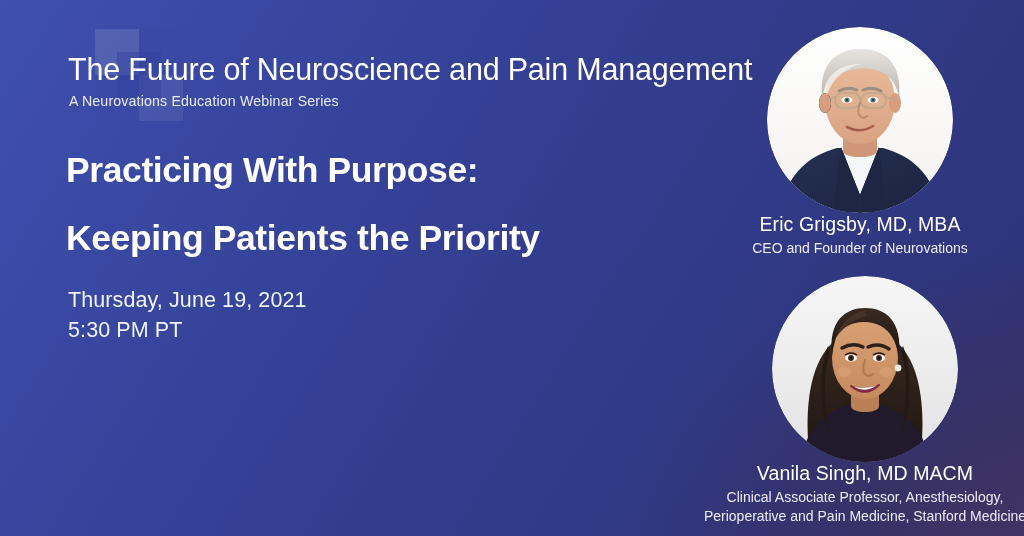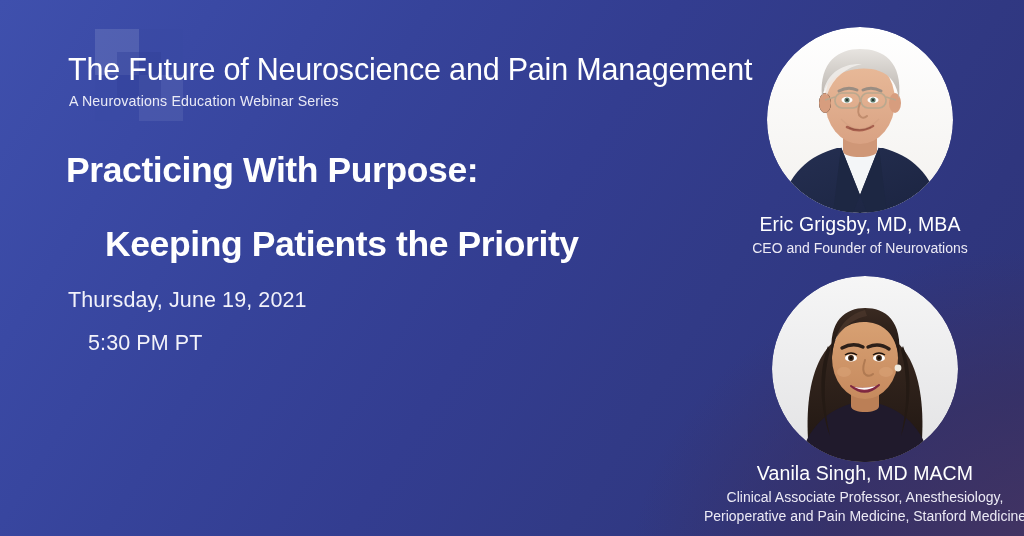--- a/index.html
+++ b/index.html
@@ -70,32 +70,32 @@
   #headline-1, #headline-2 {
     position: absolute;
     left: -2px;
     font-size: 35.5px;
     font-weight: 700;
     color: #ffffff;
     letter-spacing: -0.4px;
     white-space: nowrap;
   }
   #headline-1 { top: 150px; }
-  #headline-2 { top: 224px; margin-left: 39px; }
+  #headline-2 { top: 218px; }
   #event-date, #event-time {
     position: absolute;
     left: 0;
     font-size: 21.5px;
     font-weight: 400;
     color: #f2f2fa;
     letter-spacing: 0.1px;
     white-space: nowrap;
   }
   #event-date { top: 288px; }
-  #event-time { top: 331px; margin-left: 20px; }
+  #event-time { top: 318px; }
 
   
   .speaker { position: absolute; }
   .portrait {
     position: absolute;
     width: 186px;
     height: 186px;
     border-radius: 50%;
     overflow: hidden;
   }

